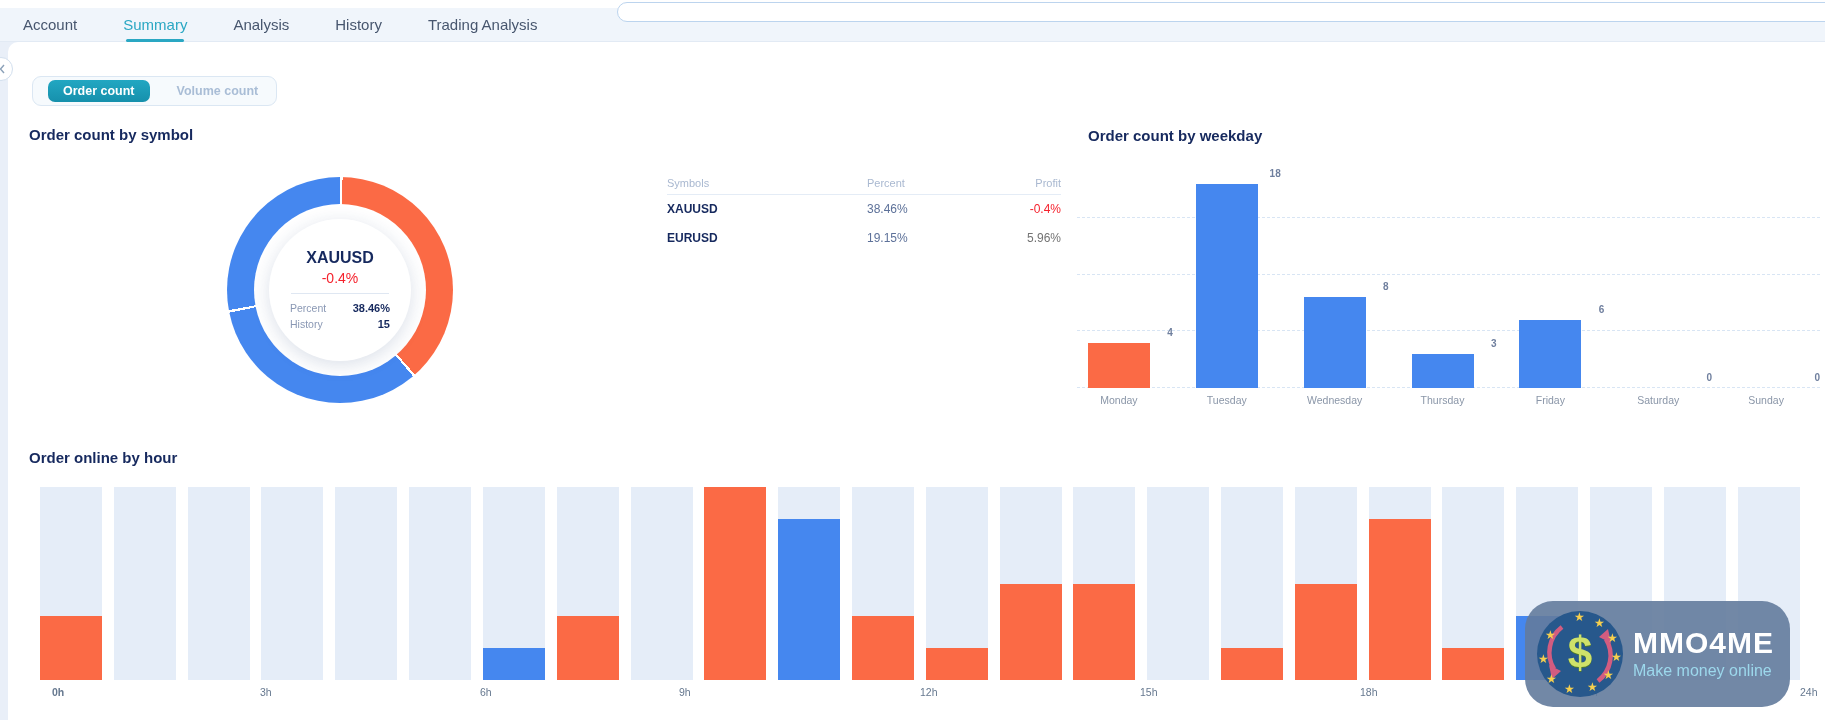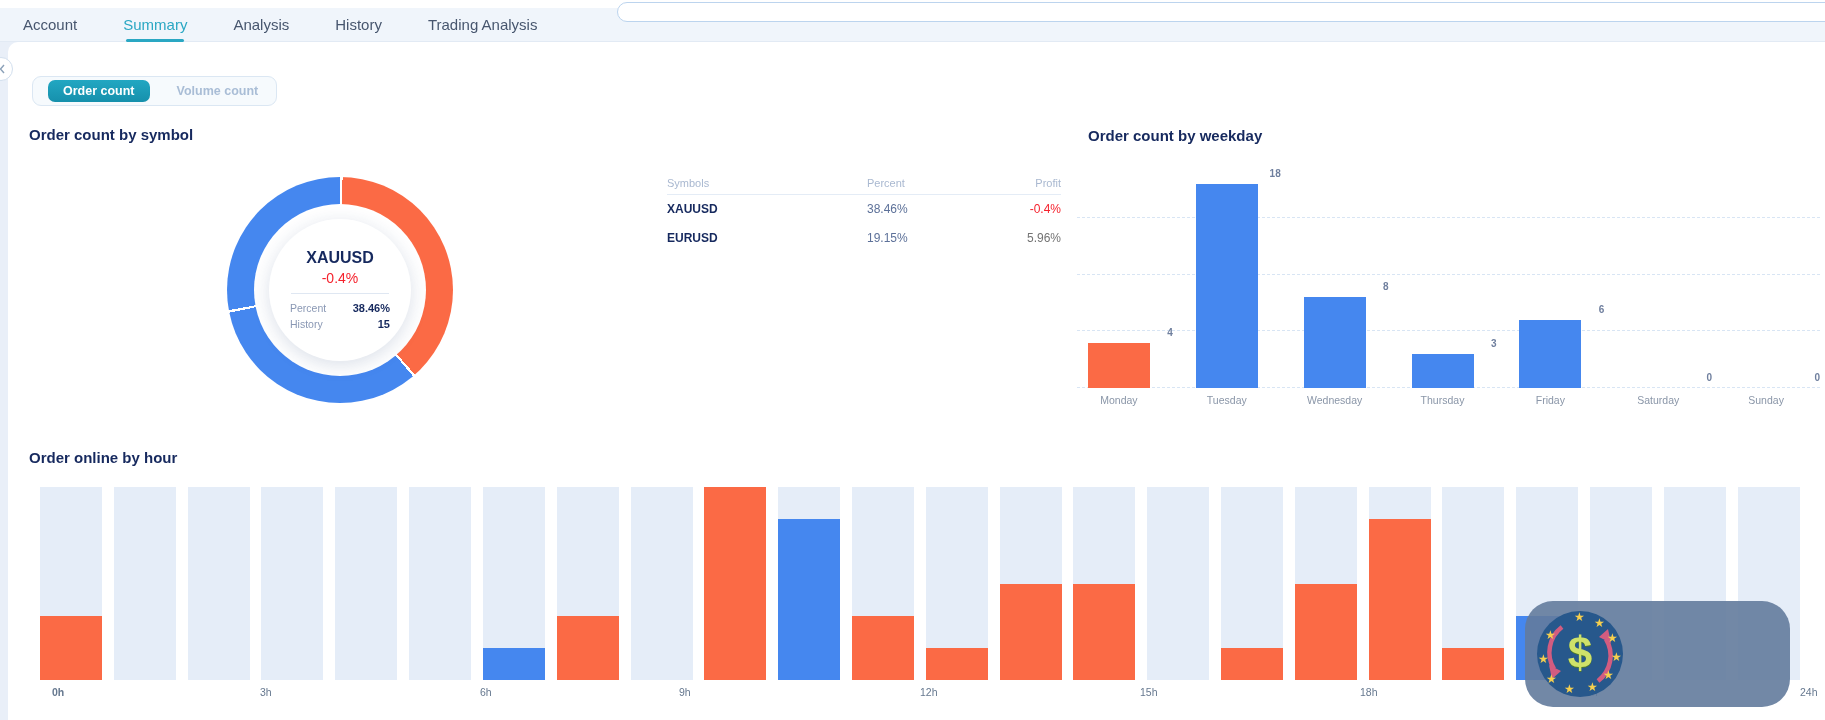--- a/index.html
+++ b/index.html
@@ -269,15 +269,19 @@
       <span class="star" style="left:57px;top:6px;">★</span>
       <span class="star" style="left:70px;top:21px;">★</span>
       <span class="star" style="left:74px;top:40px;">★</span>
       <span class="star" style="left:66px;top:58px;">★</span>
       <span class="star" style="left:50px;top:70px;">★</span>
       <span class="star" style="left:27px;top:72px;">★</span>
       <span class="star" style="left:9px;top:62px;">★</span>
       <span class="star" style="left:1px;top:42px;">★</span>
       <span class="star" style="left:8px;top:18px;">★</span>
     </div>
+    <div class="wm-text">
+      <div class="wm-title">MMO4ME</div>
+      <div class="wm-sub">Make money online</div>
+    </div>
   </div>
 
 </div>
 
 </body></html>

